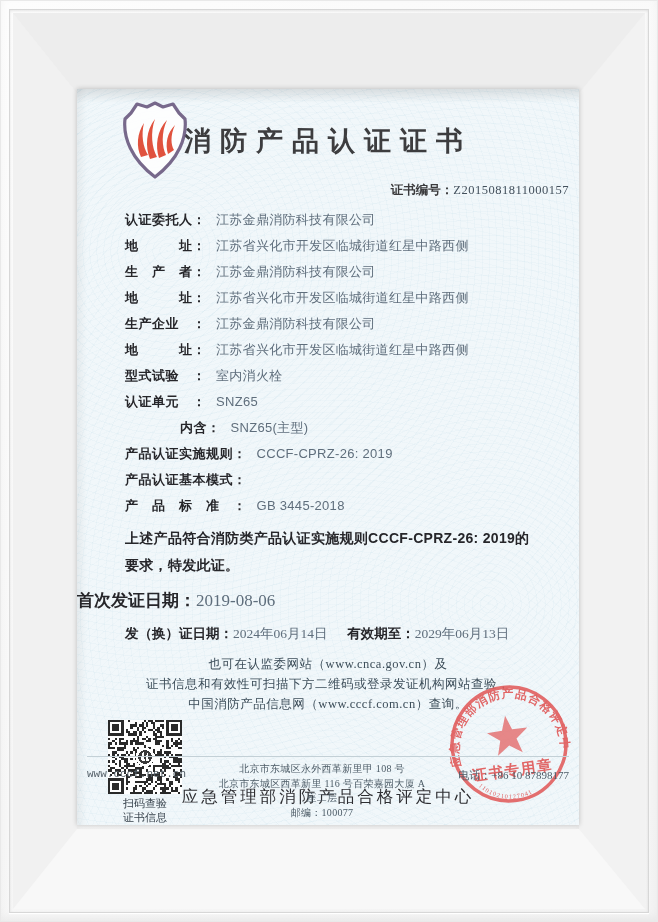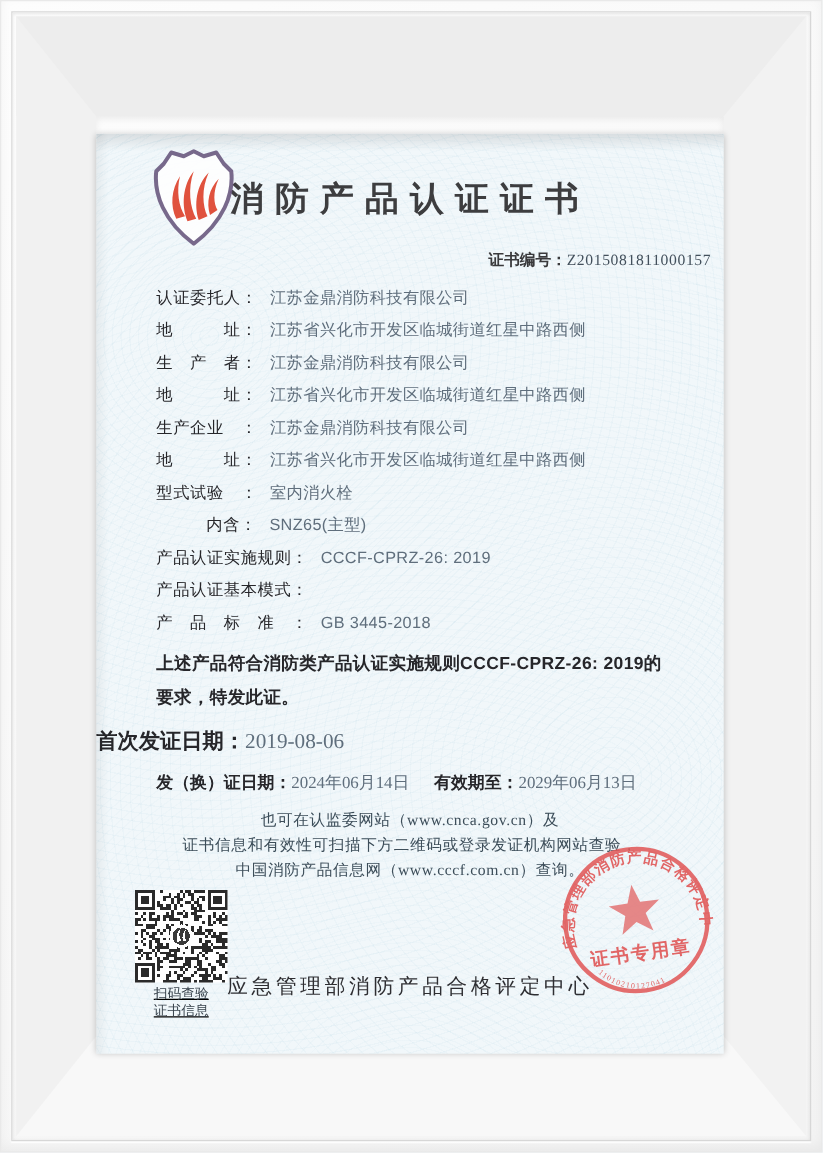--- a/index.html
+++ b/index.html
@@ -21,21 +21,21 @@
   .frame-mat{
     position:absolute;left:13px;top:13px;right:13px;bottom:13px;
     box-sizing:border-box;
     border-style:solid;
     border-width:80px 66px 80px 64px;
     border-color:#ededed #f2f2f2 #f8f8f8 #f1f1f1;
     box-shadow:inset 0 2px 6px rgba(0,0,0,.07);
   }
   
   .paper{
-    position:absolute;left:77px;top:107px;width:502px;height:736px;
+    position:absolute;left:77px;top:89px;width:502px;height:736px;
     background-color:#f1f7fa;
     background-image:
       repeating-radial-gradient(circle at 18% 22%, rgba(120,180,205,.055) 0 1px, transparent 1px 7px),
       repeating-radial-gradient(circle at 82% 70%, rgba(120,180,205,.05) 0 1px, transparent 1px 8px),
       repeating-radial-gradient(circle at 50% 110%, rgba(120,180,205,.04) 0 1px, transparent 1px 6px);
     box-shadow:0 0 5px rgba(0,0,0,.22);
     overflow:hidden;
   }
   .paper::before{ 
     content:"";position:absolute;left:0;top:0;right:0;height:14px;
@@ -53,39 +53,39 @@
     font-size:27px;font-weight:600;letter-spacing:9px;color:#3d3d3f;
   }
   .cert-no{
     margin-top:23px;padding-right:10px;text-align:right;
     font-size:12.5px;color:#3a3a3c;font-weight:700;
   }
   .cert-no .num{font-family:"Liberation Serif", serif;font-weight:400;color:#43505c;letter-spacing:.5px;}
   
   .rows{margin-top:14px;padding:0 16px 0 48px;}
   .row{display:flex;align-items:baseline;margin-bottom:12px;font-size:13px;line-height:14px;}
-  .row .lbl{font-weight:400;color:#26262a;letter-spacing:.5px;white-space:pre;margin-right:10px;}
+  .row .lbl{font-weight:700;color:#26262a;letter-spacing:.5px;white-space:pre;margin-right:10px;}
   .row .val{color:#5f6e7c;font-family:Liberation Sans, sans-serif;letter-spacing:.3px;}
-  .row.indent{margin-left:40px;}
+  .row.indent{margin-left:55px;}
   .statement{
     padding:0 38px 0 48px;margin-top:2px;
     font-size:14px;font-weight:700;color:#26262a;line-height:1.95;letter-spacing:.3px;
   }
   
   .first-issue{margin-top:9px;text-align:left;font-size:17px;}
   .first-issue .lbl,.reissue .lbl{font-weight:700;color:#26262a;}
   .first-issue .val,.reissue .val{color:#5f6e7c;font-family:"Liberation Serif", serif;}
   .reissue{margin-top:13px;padding-left:48px;font-size:13.5px;}
   .reissue .pair{margin-right:16px;}
   
   .notes{margin-top:11px;text-align:center;font-family:"Liberation Serif", serif;
     font-size:12.5px;color:#3c4d59;line-height:1.6;letter-spacing:.5px;}
   
   .bottom{position:relative;height:112px;margin-top:6px;}
-  .qr-wrap{position:absolute;left:28px;top:0;width:80px;text-align:center;text-decoration:underline;}
+  .qr-wrap{position:absolute;left:28px;top:0;width:80px;text-align:center;}
   .qr-wrap svg{width:74px;height:74px;display:block;margin:0 auto;}
   .qr-cap{font-size:11px;color:#37424c;line-height:1.35;margin-top:2px;font-family:"Liberation Serif", serif;}
   .org-name{
     position:absolute;left:90px;right:90px;top:66px;text-align:center;
     font-family:"Liberation Serif", serif;
     font-size:16.5px;color:#2e2e32;letter-spacing:3px;
   }
   .seal{position:absolute;right:4px;top:-42px;width:132px;height:132px;transform:rotate(-8deg);opacity:.92;}
   
   .footer{
@@ -143,20 +143,24 @@
         <span class="lbl">生产企业　：</span>
         <span class="val">江苏金鼎消防科技有限公司</span>
       </div>
     <div class="row">
         <span class="lbl">地　　　址：</span>
         <span class="val">江苏省兴化市开发区临城街道红星中路西侧</span>
       </div>
     <div class="row">
         <span class="lbl">型式试验　：</span>
         <span class="val">室内消火栓</span>
+      </div>
+    <div class="row">
+        <span class="lbl">认证单元　：</span>
+        <span class="val">SNZ65</span>
       </div>
     <div class="row indent">
         <span class="lbl">内含：</span>
         <span class="val">SNZ65(主型)</span>
       </div>
     <div class="row">
         <span class="lbl">产品认证实施规则：</span>
         <span class="val">CCCF-CPRZ-26: 2019</span>
       </div>
     <div class="row">
@@ -609,14 +613,23 @@
         <textPath href="#sealTopArc" startOffset="2">应急管理部消防产品合格评定中心</textPath>
       </text>
       <polygon points="65,37 70,51.1 85,51.5 73.1,60.6 77.3,75 65,66.5 52.7,75 56.9,60.6 45,51.5 60,51.1" fill="#e37070" opacity=".9"></polygon>
       <text x="65" y="96" text-anchor="middle" font-size="14.5" font-weight="700" fill="#e05a5a" letter-spacing="1.5" font-family="Liberation Serif, serif">证书专用章</text>
       <text font-size="6.3" fill="#e05a5a" letter-spacing="1" font-family="Liberation Serif, serif">
         <textPath href="#sealBotArc" startOffset="4">11010210127041</textPath>
       </text>
     </svg>
   </div>
 
+  <div class="footer">
+    <div class="f-site">www.cccf.net.cn</div>
+    <div class="f-addr">
+      <div>北京市东城区永外西革新里甲 108 号</div>
+      <div>北京市东城区西革新里 116 号百荣嘉园大厦 A 座二层</div>
+      <div>邮编：100077</div>
+    </div>
+    <div class="f-phone">电话：+86 10 87898177</div>
+  </div>
 
 </div>
 
 </body></html>

